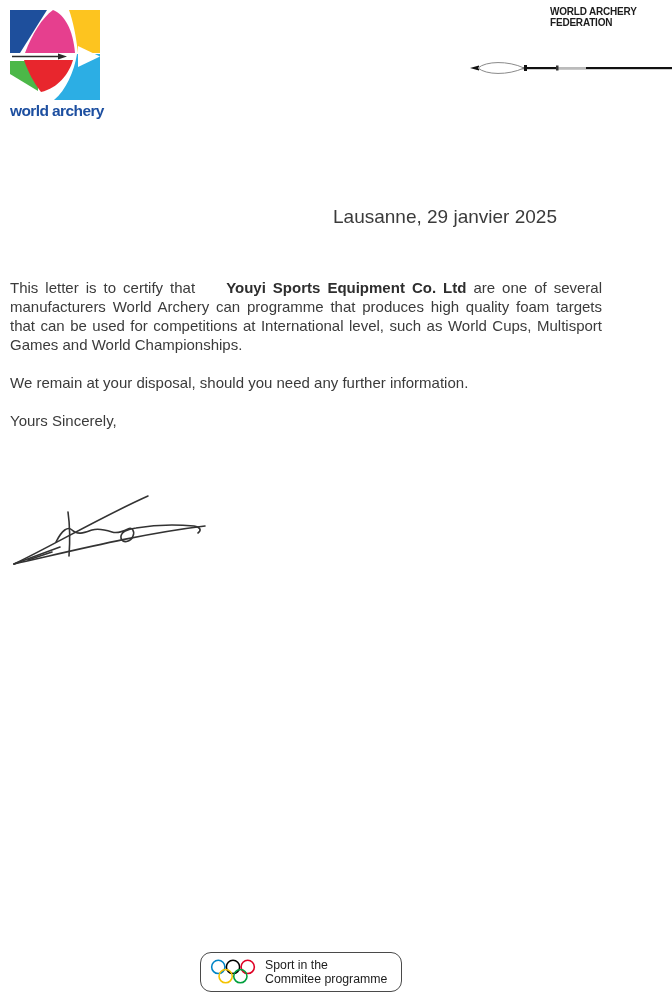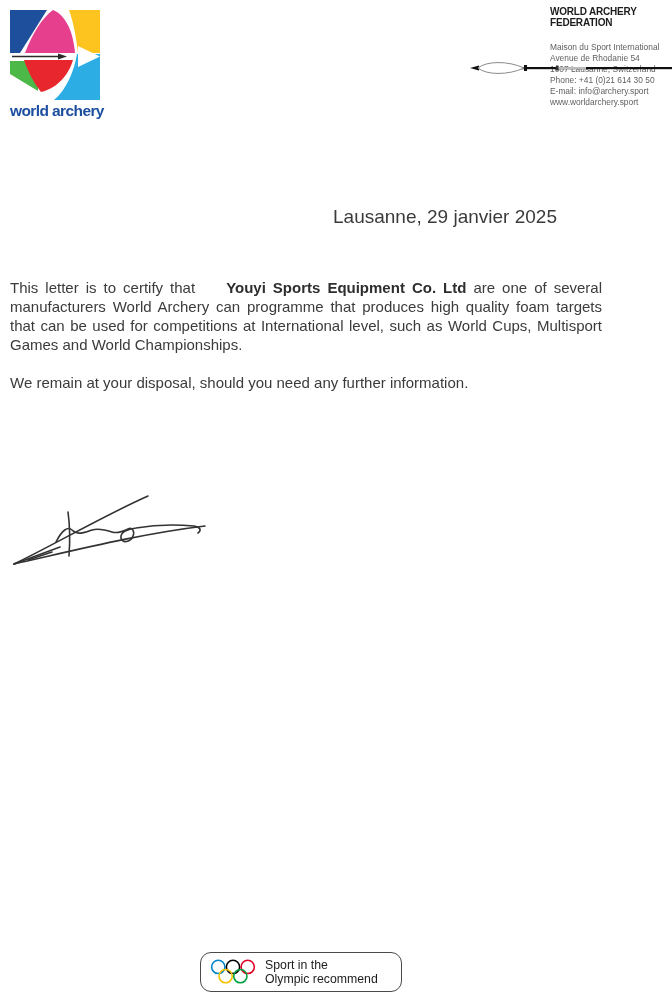--- a/index.html
+++ b/index.html
@@ -55,44 +55,37 @@
       <line x1="2" y1="46.5" x2="48" y2="46.5" stroke="#2a2a2a" stroke-width="1.6"></line>
       <polygon points="48,43.5 57,46.5 48,49.5" fill="#2a2a2a"></polygon>
       <polygon points="68,36 90,46.5 68,57" fill="#ffffff"></polygon>
     </svg>
     <div class="logo-wordmark">world archery</div>
   </div>
 
   <div class="letterhead">
     <div class="lh-en">WORLD ARCHERY</div>
     <div class="lh-en">FEDERATION</div>
-    <div class="lh-address">
-      <div>Maison du Sport International</div>
-      <div>Avenue de Rhodanie 54</div>
-      <div>1007 Lausanne, Switzerland</div>
-      <div>Phone: +41 (0)21 614 30 50</div>
-      <div>E-mail: info@archery.sport</div>
-      <div>www.worldarchery.sport</div>
-    </div>
   </div>
 
   <svg class="arrow-graphic" width="202" height="20" viewBox="0 0 202 20" xmlns="http://www.w3.org/2000/svg">
     <polygon points="0,10 9,7.5 9,12.5" fill="#111111"></polygon>
     <rect x="6" y="9" width="196" height="2.2" fill="#111111"></rect>
     <rect x="88" y="9" width="28" height="2.2" fill="#bbbbbb"></rect>
     <path d="M8,10 C16,3 38,2.5 54,10 C38,17.5 16,17 8,10 Z" fill="#ffffff" stroke="#8a8a8a" stroke-width="1"></path>
     <rect x="54" y="7" width="3" height="6" fill="#111111"></rect>
     <rect x="86" y="7.5" width="2.5" height="5" fill="#333333"></rect>
   </svg>
 
   <div class="dateline">Lausanne, 29 janvier 2025</div>
 
   <div class="letter-body">
     <p class="para-main"><span>This letter is to certify that </span><span class="bold">Youyi Sports Equipment Co. Ltd</span><span>  are one of several manufacturers World Archery can programme that produces high quality foam targets that can be used for competitions at International level, such as World Cups, Multisport Games and World Championships.</span></p>
     <p>We remain at your disposal, should you need any further information.</p>
+    <p>Yours Sincerely,</p>
   </div>
 
   <svg class="signature" width="200" height="88" viewBox="0 0 200 88" xmlns="http://www.w3.org/2000/svg" fill="none" stroke="#333333" stroke-width="1.6" stroke-linecap="round">
     <path d="M6,78 C40,62 95,30 140,10"></path>
     <path d="M6,78 C60,66 130,48 197,40"></path>
     <path d="M6,78 L52,61"></path>
     <path d="M20,74 L44,66"></path>
     <path d="M60,26 C62,40 62,56 61,70"></path>
     <path d="M48,56 C54,44 60,40 64,44 C70,50 78,46 84,44 C90,42 98,44 104,46 C110,48 116,45 120,43 C124,41 127,45 125,50 C123,56 114,58 113,52 C112,46 120,43 128,42 C145,39 165,38 186,40 C192,41 194,44 190,47"></path>
   </svg>
@@ -101,17 +94,17 @@
   <div class="olympic-badge">
     <svg width="46" height="28" viewBox="0 0 50 30" xmlns="http://www.w3.org/2000/svg" fill="none" stroke-width="1.7">
       <circle cx="9" cy="9.5" r="7.2" stroke="#0085C7"></circle>
       <circle cx="25" cy="9.5" r="7.2" stroke="#000000"></circle>
       <circle cx="41" cy="9.5" r="7.2" stroke="#DF0024"></circle>
       <circle cx="17" cy="19.5" r="7.2" stroke="#F4C300"></circle>
       <circle cx="33" cy="19.5" r="7.2" stroke="#009F3D"></circle>
     </svg>
     <div class="badge-text">
       <div>Sport in the</div>
-      <div>Olympic recommend</div>
+      <div>Commitee programme</div>
     </div>
   </div>
 
 </div>
 
 </body></html>

